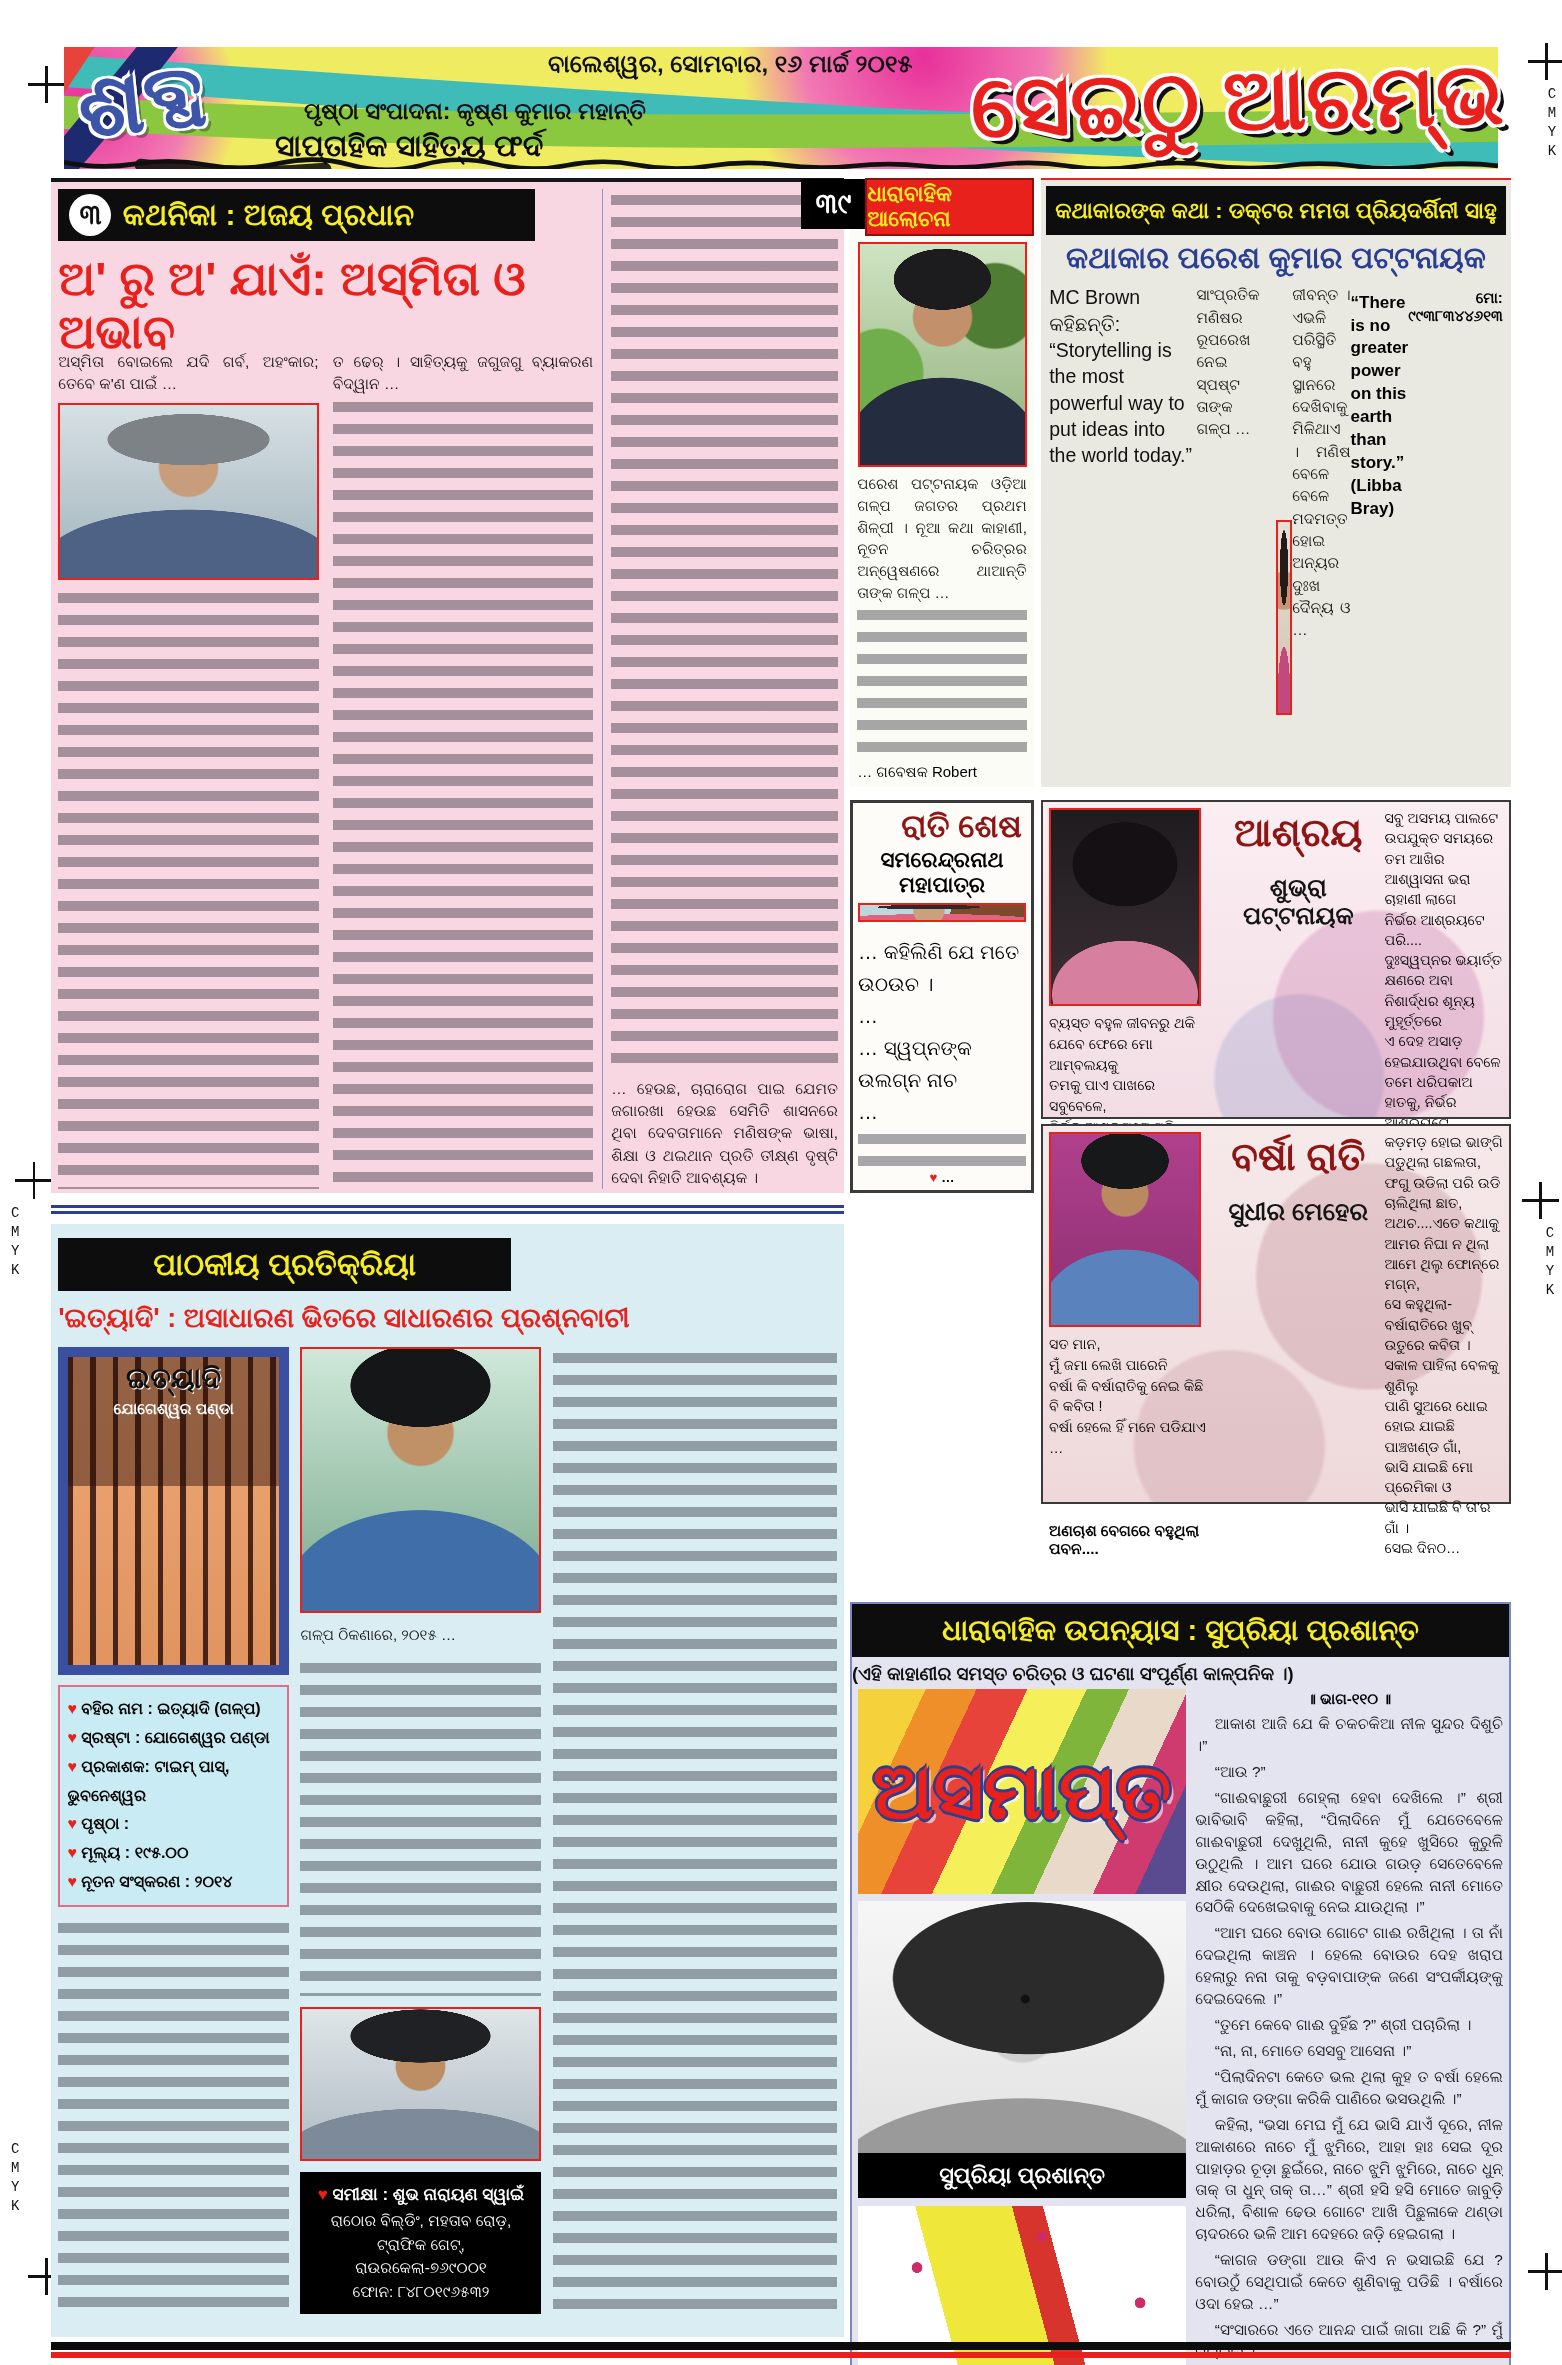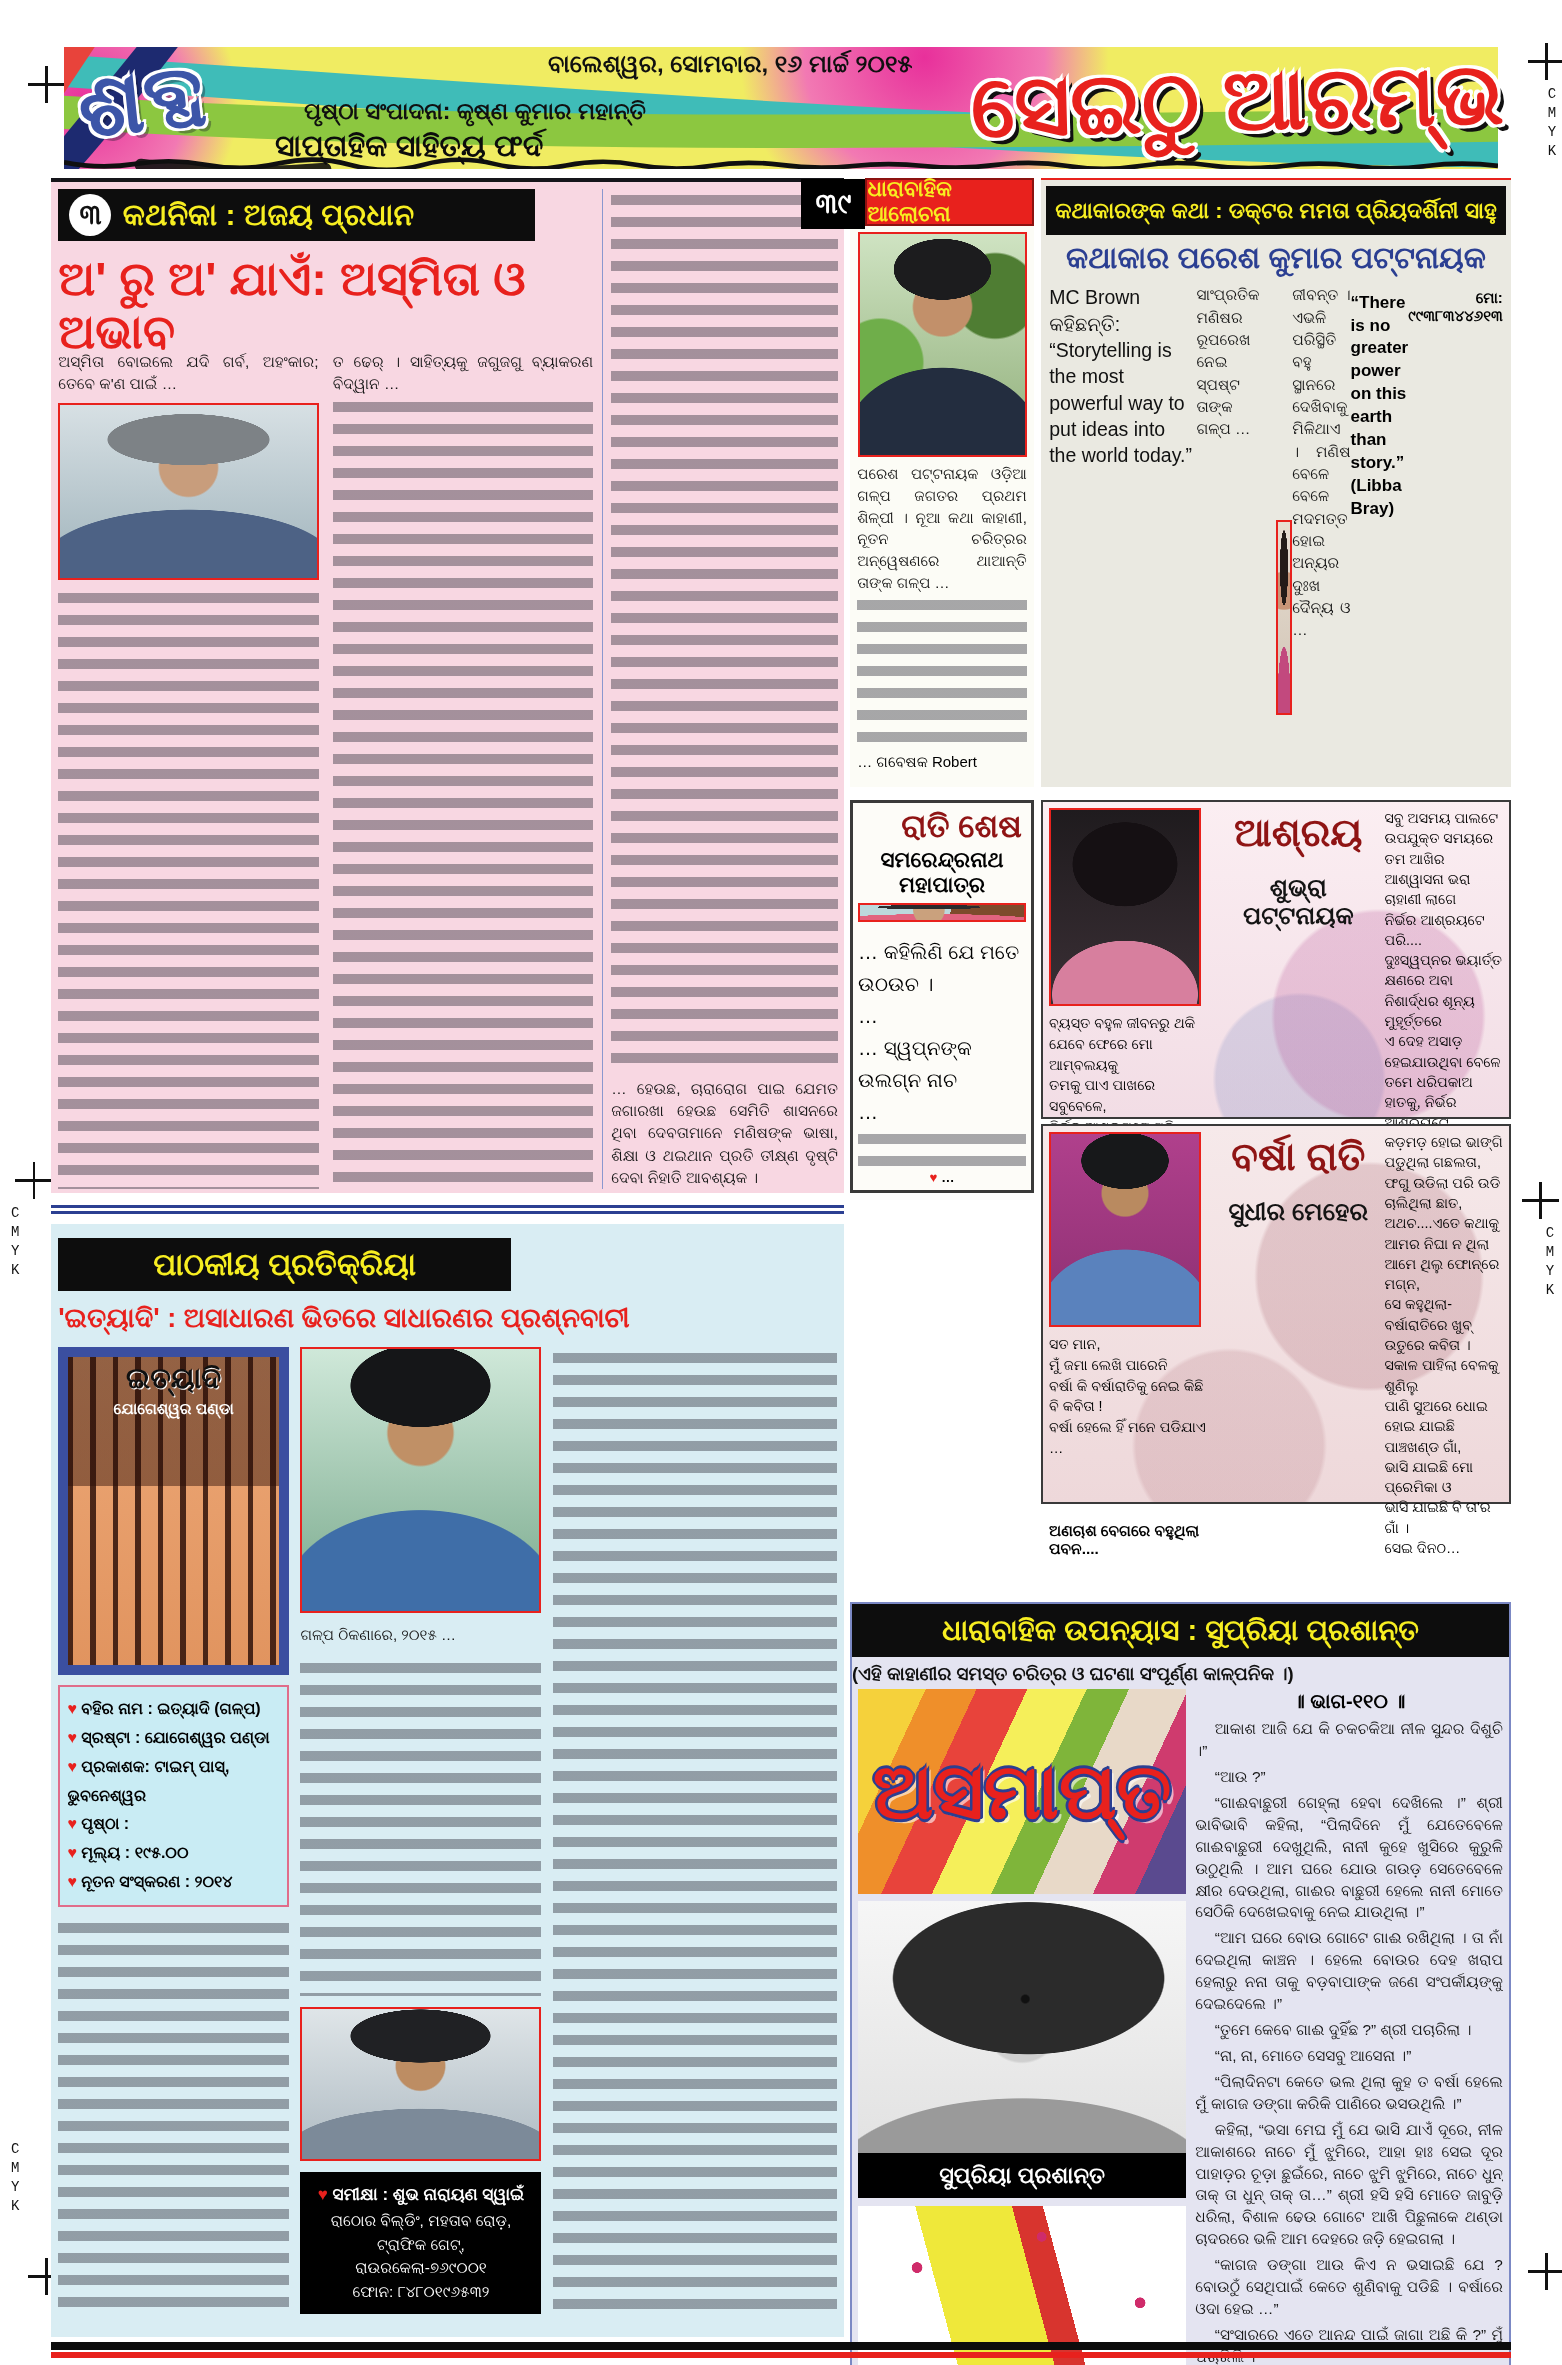--- a/index.html
+++ b/index.html
@@ -44,21 +44,21 @@
   #k-kick{font-size:30px}
   #k-head{position:absolute;left:7.2px;top:71px;width:535px;font-size:47px;line-height:1.12;font-weight:800;color:var(--red)}
   #k-body{position:absolute;left:7.2px;top:169px;width:535px;height:838px;display:flex;gap:14.3px}
   .k-col{width:50%;display:flex;flex-direction:column;font-size:15.4px}
   #k-photo{width:100%;height:177px;margin:7.2px 0}
   #k-col3{position:absolute;left:551px;top:7.2px;width:236px;height:1000px;display:flex;flex-direction:column;
           font-size:15.4px;border-left:1.5px solid #8a97cf;padding-left:8.2px}
 
   
   #alochana{left:850px;top:178px;width:184px;height:609px;background:#fcfcf6}
-  #al-bar{position:relative;margin-left:15.4px;height:48px;background:var(--red);border:2px solid #8c1210;
+  #al-bar{position:relative;margin-left:15.4px;height:58px;background:var(--red);border:2px solid #8c1210;
           color:var(--yellow);font-weight:800;font-size:21.5px;display:flex;align-items:center;justify-content:flex-end}
   #al-badge{position:absolute;left:-66px;top:-1px;width:64px;height:50px;background:#000;color:#fff;
             font-size:28px;font-weight:800;display:flex;align-items:center;justify-content:center}
   #al-photo{margin:6.1px auto 6.1px;width:169px;height:225px;display:block}
   #al-text{padding:0 7.2px;font-size:15px;display:flex;flex-direction:column;height:287px}
   #al-tail{padding:3.1px 7.2px;font-size:15px;font-weight:400}
 
   
   #mamata{left:1041px;top:178px;width:470px;height:609px;background:var(--graybg);border-top:2.6px solid var(--red)}
   #m-bar{margin:6.1px 5.1px 0;height:49px;font-size:22px;white-space:nowrap}
@@ -153,21 +153,21 @@
          display:flex;align-items:center;justify-content:center}
   #art2{flex:1;
         background:
           radial-gradient(circle at 18% 28%, #cf2b6a 0 5.1px, rgba(0,0,0,0) 5.6px),
           radial-gradient(circle at 56% 14%, #cf2b6a 0 4.6px, rgba(0,0,0,0) 5.1px),
           radial-gradient(circle at 86% 44%, #cf2b6a 0 5.1px, rgba(0,0,0,0) 5.6px),
           radial-gradient(circle at 30% 76%, #cf2b6a 0 4.6px, rgba(0,0,0,0) 5.1px),
           radial-gradient(circle at 70% 82%, #cf2b6a 0 4.6px, rgba(0,0,0,0) 5.1px),
           linear-gradient(75deg,#ffffff 0 30%,#efe83a 30% 55%,#d8342e 55% 63%,#ffffff 63%)}
   #n-text{flex:1;font-size:15.4px;overflow:hidden;display:flex;flex-direction:column}
-  #n-part{text-align:center;font-weight:800;font-size:20px;margin:1px 0 5.1px}
+  #n-part{text-align:center;font-weight:800;font-size:15px;margin:1px 0 5.1px}
   .npara{text-indent:19.5px;text-align:justify;line-height:1.42;margin-bottom:4.1px;color:#131313}
 
   
   #footrule{position:absolute;left:51px;top:2342px;width:1460px}
   #footrule .b{height:8.2px;background:#0c0c0c}
   #footrule .r{height:6.1px;background:var(--red);margin-top:2px}
 </style>
 </head>
 <body>
 

